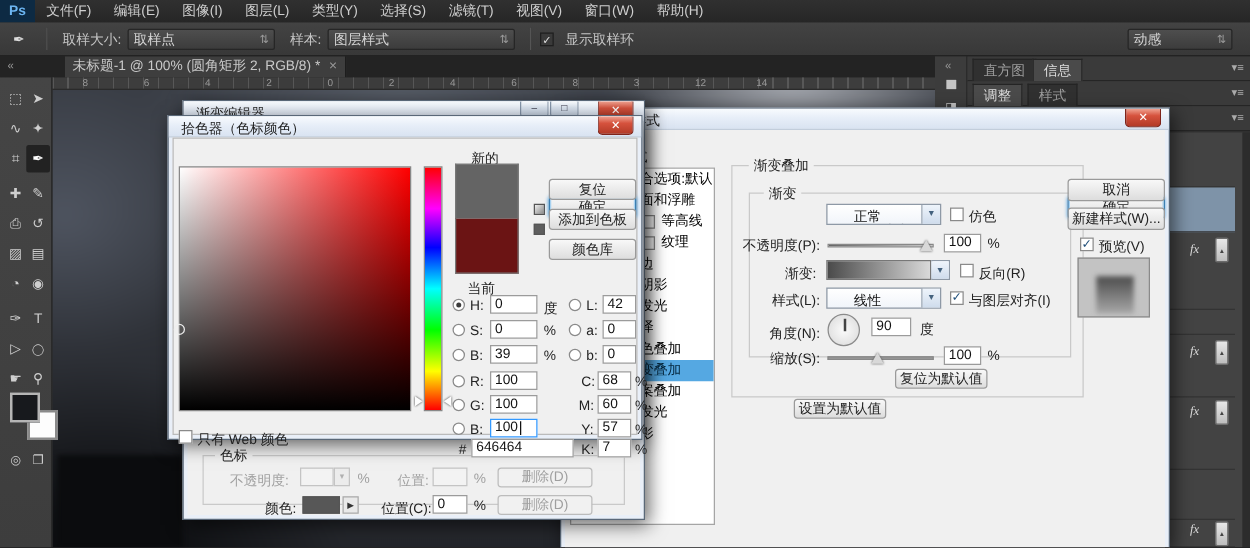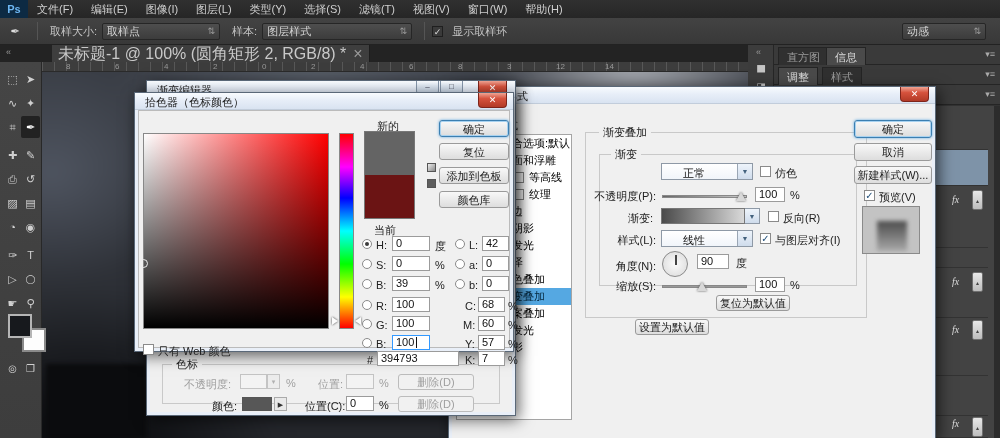--- a/index.html
+++ b/index.html
@@ -10,21 +10,21 @@
   .menubar{left:0;top:0;width:1000px;height:18px;background:linear-gradient(#303030,#262626);display:flex;align-items:center;z-index:3;}
   .pslogo{width:28px;height:18px;background:#0d2a43;color:#6db6f2;font-size:11px;font-weight:bold;text-align:center;line-height:18px;}
   .menuitem{padding:0 9px;font-size:11px;color:#cfcfcf;line-height:18px;}
   .optionsbar{left:0;top:18px;width:1000px;height:27px;background:linear-gradient(#434343,#383838);border-bottom:1px solid #222;display:flex;align-items:center;z-index:3;}
   .optlabel{font-size:11px;color:#c4c4c4;margin:0 5px;}
   .darkcombo{height:17px;background:linear-gradient(#4e4e4e,#3c3c3c);border:1px solid #262626;border-radius:2px;color:#d4d4d4;font-size:11px;display:flex;align-items:center;padding:0 4px;justify-content:center;}
   .darkcombo .spin{margin-left:auto;color:#9a9a9a;font-size:9px;padding-left:6px;}
   .vsep{width:1px;height:18px;background:#2b2b2b;border-right:1px solid #555;margin:0 7px;}
   .dkcheck{width:11px;height:11px;background:#3a3a3a;border:1px solid #1f1f1f;color:#ddd;font-size:9px;line-height:10px;text-align:center;margin-right:4px;}
   .tabbar{left:0;top:45px;width:1000px;height:17px;background:#232323;z-index:2;}
-  .doctab{position:absolute;left:52px;top:0;height:17px;background:#3e3e3e;border-right:1px solid #1d1d1d;color:#c9c9c9;font-size:16px;line-height:17px;padding:0 6px;display:flex;gap:7px;align-items:center;}
+  .doctab{position:absolute;left:52px;top:0;height:17px;background:#3e3e3e;border-right:1px solid #1d1d1d;color:#c9c9c9;font-size:11px;line-height:17px;padding:0 6px;display:flex;gap:7px;align-items:center;}
   .ruler{left:42px;top:62px;width:706px;height:10px;background:#3d3d3d;border-bottom:1px solid #2a2a2a;z-index:2;
     background-image:repeating-linear-gradient(to right,#585858 0 1px,transparent 1px 12px);}
   .rulernum{position:absolute;top:0;font-size:8px;color:#999;}
   
   .toolbar{left:0;top:62px;width:42px;height:376px;background:linear-gradient(#454545,#3d3d3d);border-right:1px solid #282828;z-index:2;}
   .tool{position:absolute;width:19px;height:22px;color:#cfcfcf;font-size:11px;text-align:center;line-height:22px;}
   .tool.active{background:#222;border-radius:2px;color:#fff;}
   .fgswatch{position:absolute;left:8px;top:252px;width:24px;height:24px;background:#17191d;border:2px solid #b5b5b5;z-index:2;}
   .bgswatch{position:absolute;left:22px;top:266px;width:24px;height:24px;background:#fdfdfd;border:2px solid #8a8a8a;z-index:1;}
   
@@ -52,21 +52,21 @@
   .fxpill{position:absolute;width:11px;height:20px;background:linear-gradient(#e8e8e8,#bdbdbd);border:1px solid #6f6f6f;border-radius:2px;color:#444;font-size:6px;text-align:center;line-height:20px;}
   .lscroll{position:absolute;left:246px;top:61px;width:6px;height:332px;background:#2c2c2c;}
   
   .dlg{background:#e9eff8;border:1px solid #5a6878;box-shadow:3px 4px 14px rgba(0,0,0,.6);}
   .tbar{position:absolute;left:0;top:0;right:0;height:17px;background:linear-gradient(#f8fbfe,#e7eef8 45%,#d9e3f1);border-bottom:1px solid #c2cddb;}
   .tbar .ttext{position:absolute;top:2px;font-size:11px;color:#1d1d1d;}
   .body{position:absolute;background:#f0f0f0;}
   .xbtn{position:absolute;top:0;width:29px;height:15px;background:linear-gradient(#f0a493,#d6523d 40%,#b23a27);border:1px solid #7e241a;border-top:none;border-radius:0 0 4px 4px;color:#fff;font-size:9px;text-align:center;line-height:14px;}
   .winbtn{position:absolute;top:0;width:23px;height:13px;background:linear-gradient(#fbfdff,#dde6f1 40%,#c6d3e3);border:1px solid #8494a8;border-top:none;border-radius:0 0 3px 3px;color:#334;font-size:8px;text-align:center;line-height:12px;}
   .btn{position:absolute;background:linear-gradient(#f8f8f8,#ececec 45%,#ddd);border:1px solid #9a9a9a;border-radius:3px;font-size:11px;color:#222;text-align:center;}
-  .btn.focus{border-color:#3c7fb1;box-shadow:0 0 0 1px #a8d2f0 inset,0 0 3px #5fa8e0;}
+  .btn.focus{border-color:#3c7fb1;box-shadow:0 0 0 1px #a8d2f0 inset,0 0 3px #5fa8e0;margin-top:37px;}
   .btn.dis{color:#9f9f9f;background:#f1f1f1;border-color:#bcbcbc;}
   .fld{position:absolute;background:#fff;border:1px solid #9b9b9b;font-size:11px;color:#111;padding:0 3px;line-height:13px;height:15px;}
   .fld.dis{background:#f3f3f3;border-color:#c4c4c4;}
   .fld.focus{border-color:#3399ff;}
   .lbl{position:absolute;font-size:11px;color:#222;white-space:nowrap;}
   .lbl.dis{color:#a0a0a0;}
   .cb{position:absolute;width:11px;height:11px;background:#fff;border:1px solid #8a8a8a;font-size:10px;line-height:10px;text-align:center;color:#1f4e79;}
   .rad{position:absolute;width:10px;height:10px;border:1px solid #8a8a8a;border-radius:50%;background:#fff;}
   .rad.on::after{content:"";position:absolute;left:2px;top:2px;width:4px;height:4px;border-radius:50%;background:#3b3b3b;}
   .grp{position:absolute;border:1px solid #c9c9c9;}
@@ -393,21 +393,21 @@
       <span class="lbl" style="left:237px;top:189px;">R:</span>
       <div class="fld" style="left:253px;top:186px;width:38px;">100</div>
       <span class="rad" style="left:223px;top:208px;"></span>
       <span class="lbl" style="left:237px;top:208px;">G:</span>
       <div class="fld" style="left:253px;top:205px;width:38px;">100</div>
       <span class="rad" style="left:223px;top:227px;"></span>
       <span class="lbl" style="left:237px;top:227px;">B:</span>
       <div class="fld focus" style="left:253px;top:224px;width:38px;">100</div>
       <div class="caret" style="left:277px;top:226px;"></div>
       <span class="lbl" style="left:228px;top:243px;">#</span>
-      <div class="fld" style="left:238px;top:240px;width:82px;">394793</div>
+      <div class="fld" style="left:238px;top:240px;width:82px;">646464</div>
 
       <span class="rad" style="left:316px;top:128px;"></span>
       <span class="lbl" style="left:330px;top:128px;">L:</span>
       <div class="fld" style="left:343px;top:125px;width:27px;">42</div>
       <span class="rad" style="left:316px;top:148px;"></span>
       <span class="lbl" style="left:330px;top:148px;">a:</span>
       <div class="fld" style="left:343px;top:145px;width:27px;">0</div>
       <span class="rad" style="left:316px;top:168px;"></span>
       <span class="lbl" style="left:330px;top:168px;">b:</span>
       <div class="fld" style="left:343px;top:165px;width:27px;">0</div>

